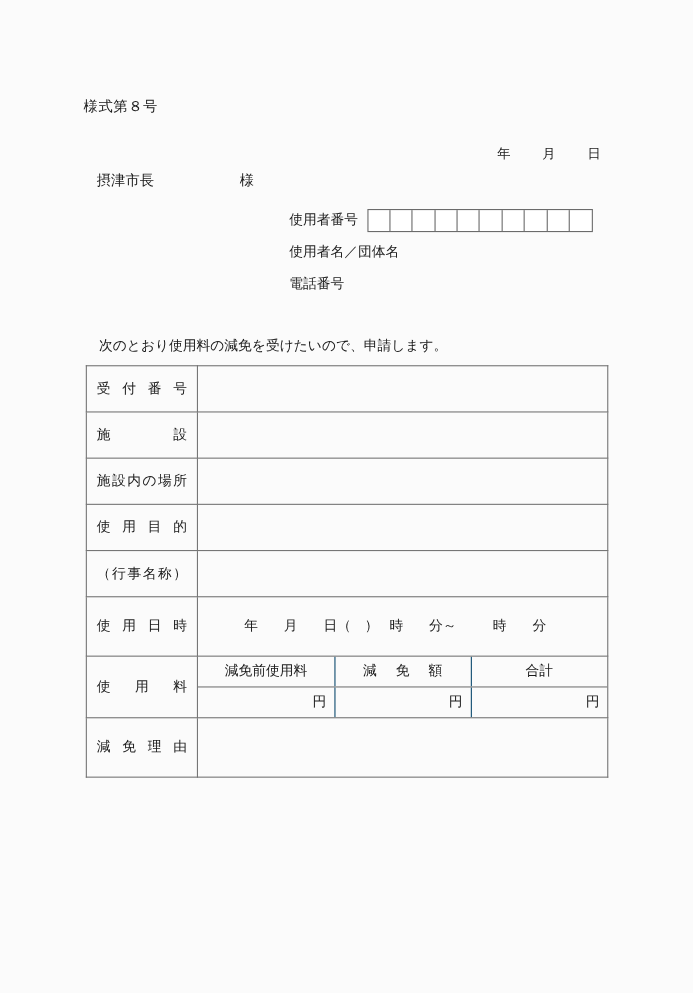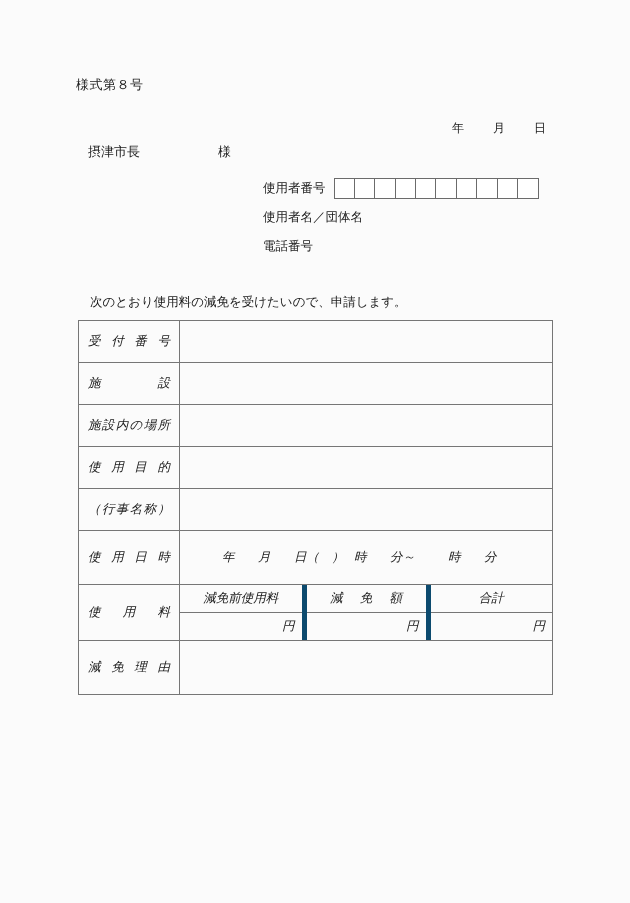--- a/index.html
+++ b/index.html
@@ -11,21 +11,21 @@
     height: 903px;
     background: #fbfbfb;
     font-family: "Liberation Serif", "DejaVu Serif", serif;
     color: #1a1a1a;
     position: relative;
     overflow: hidden;
   }
 
   .page {
     position: absolute;
-    left: 0; top: 4px;
+    left: 0; top: 16px;
     width: 630px;
     height: 775px;
   }
 
   
   .form-no {
     position: absolute;
     left: 76px;
     top: 72px;
     font-size: 13px;
@@ -110,21 +110,20 @@
     top: 316px;
     width: 475px;
     border-collapse: collapse;
     table-layout: fixed;
   }
   .main-table td {
     border: 1px solid #767676;
     font-size: 12.5px;
     padding: 0;
     vertical-align: middle;
-    font-style: italic;
   }
 
   .lbl-cell {
     width: 100px;
     text-align: center;
     height: 41px;
   }
   .lbl-cell .just {
     display: block;
     margin: 0 9px;
@@ -159,21 +158,21 @@
     padding: 0;
   }
   .sub-table .sub-head {
     text-align: center;
     border-bottom: 1px solid #767676;
   }
   .sub-table .sub-body {
     text-align: right;
     padding-right: 7px;
   }
-  .sub-table .divider-l { border-left: 5px solid #0c4a6e; }
+  .sub-table .divider-l { border-left: 1px solid #0c4a6e; }
   .sub-table .just-sm {
     display: inline-block;
     width: 72px;
     text-align: justify;
     text-align-last: justify;
     white-space: nowrap;
   }
 
   .row-reason td { height: 53px; }
 </style>

